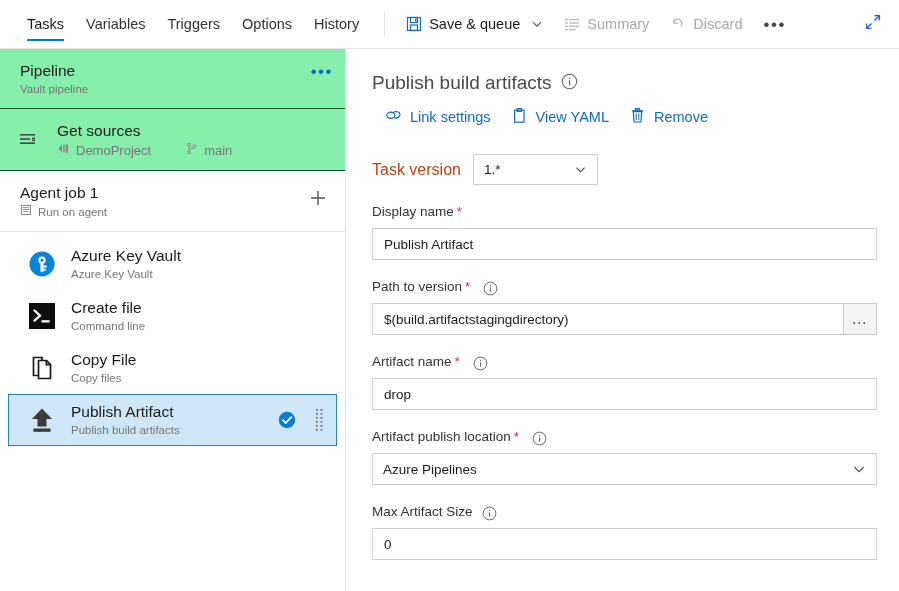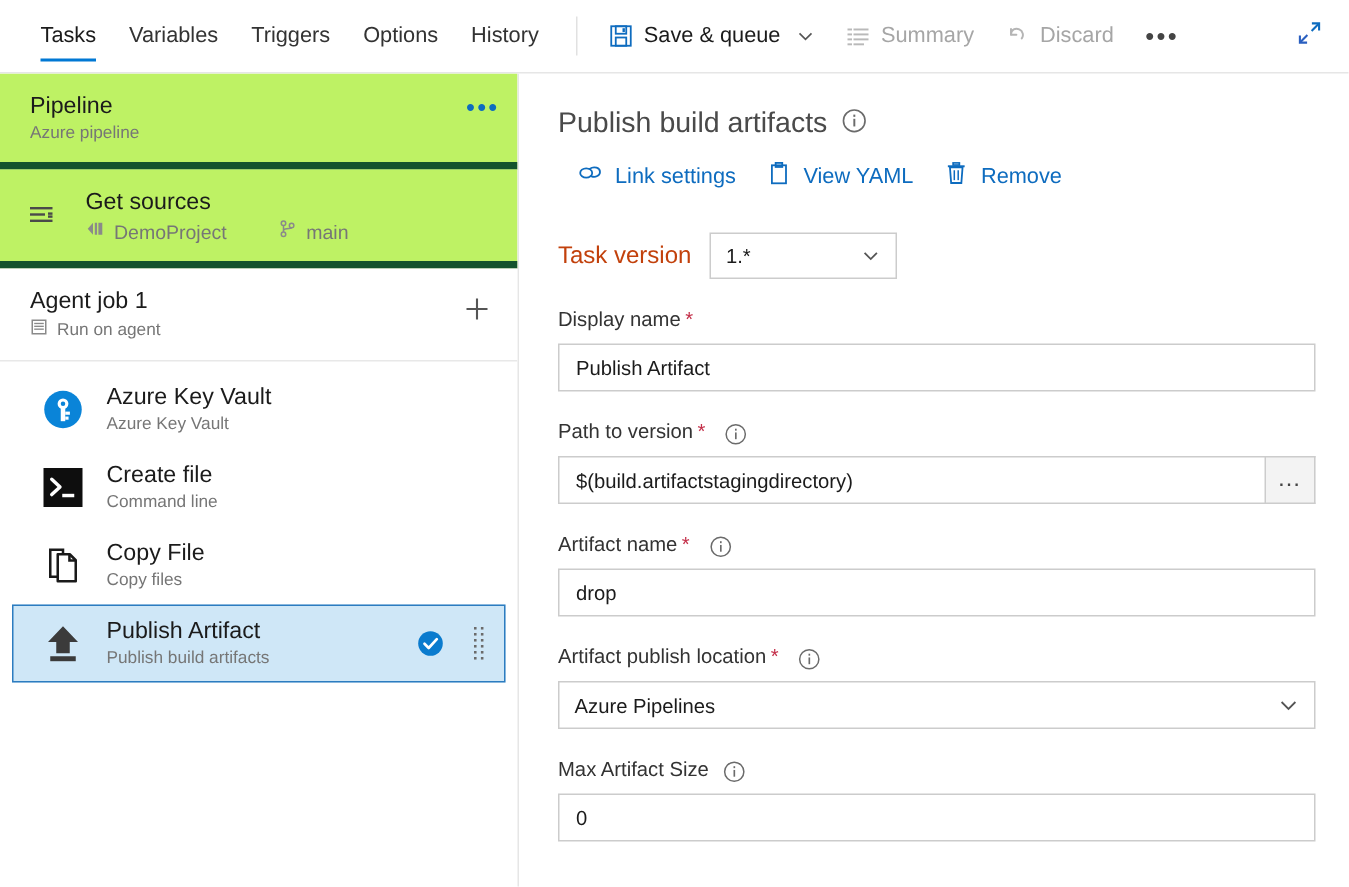--- a/index.html
+++ b/index.html
@@ -135,22 +135,22 @@
   .sidebar {
     width: 345px;
     min-width: 345px;
     border-right: 1px solid #e6e6e6;
     background: #fff;
     display: flex;
     flex-direction: column;
     overflow: hidden;
   }
   .sb-section {
-    background: #bef264;
-    border-bottom: 5px solid #14532d;
+    background: #86efac;
+    border-bottom: 1px solid #14532d;
     padding: 12px 14px 11px 20px;
     position: relative;
   }
   .sb-section.plain {
     background: #ffffff;
   }
   .sb-section-title {
     font-size: 15.5px;
     color: #1b1b1b;
     line-height: 19px;
@@ -496,21 +496,21 @@
       </span>
     </div>
   </div>
 
   <div class="body">
 
     <div class="sidebar">
 
       <div class="sb-section">
         <div class="sb-section-title">Pipeline</div>
-        <div class="sb-section-sub">Azure pipeline</div>
+        <div class="sb-section-sub">Vault pipeline</div>
         <div class="sb-corner-btn">•••</div>
       </div>
 
       <div class="sb-section" style="padding:0;">
         <div class="sb-row get-sources">
           <div class="sb-row-icon">
             <svg width="22" height="22" viewBox="0 0 22 22">
               <g fill="#4a4a4a">
                 <rect x="3" y="5" width="15" height="1.6"></rect>
                 <rect x="3" y="9.2" width="10" height="1.6"></rect>

